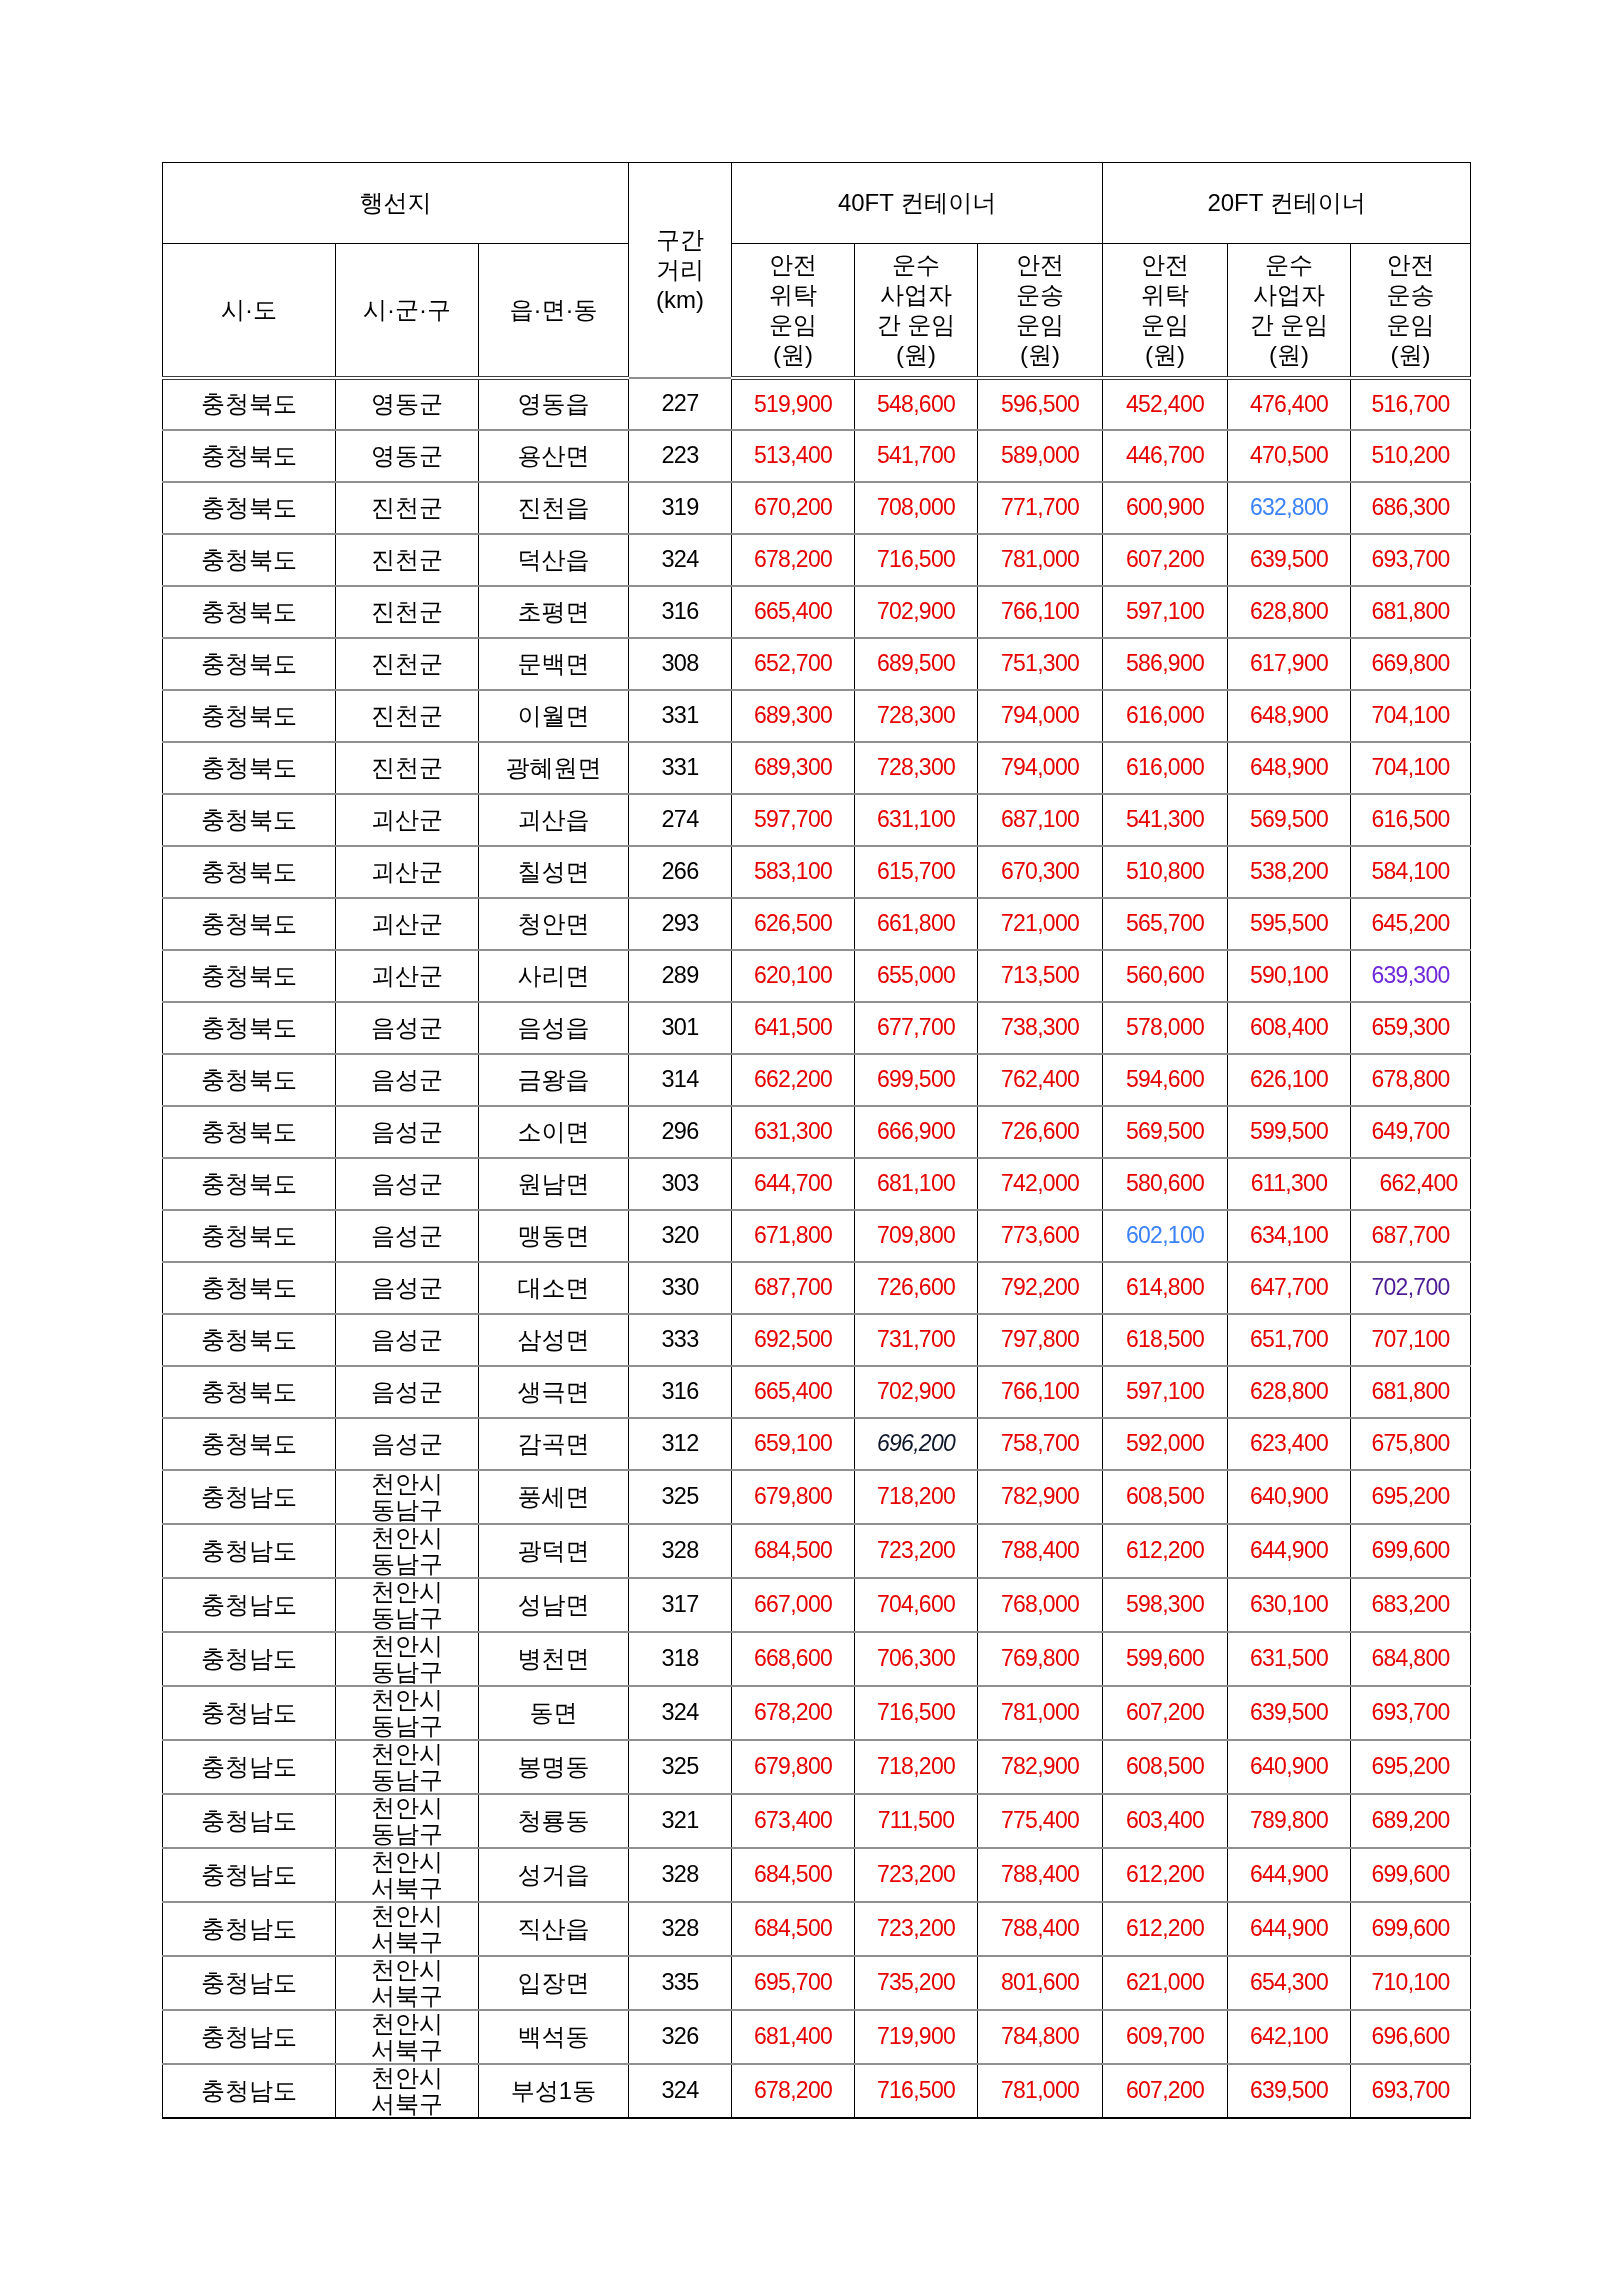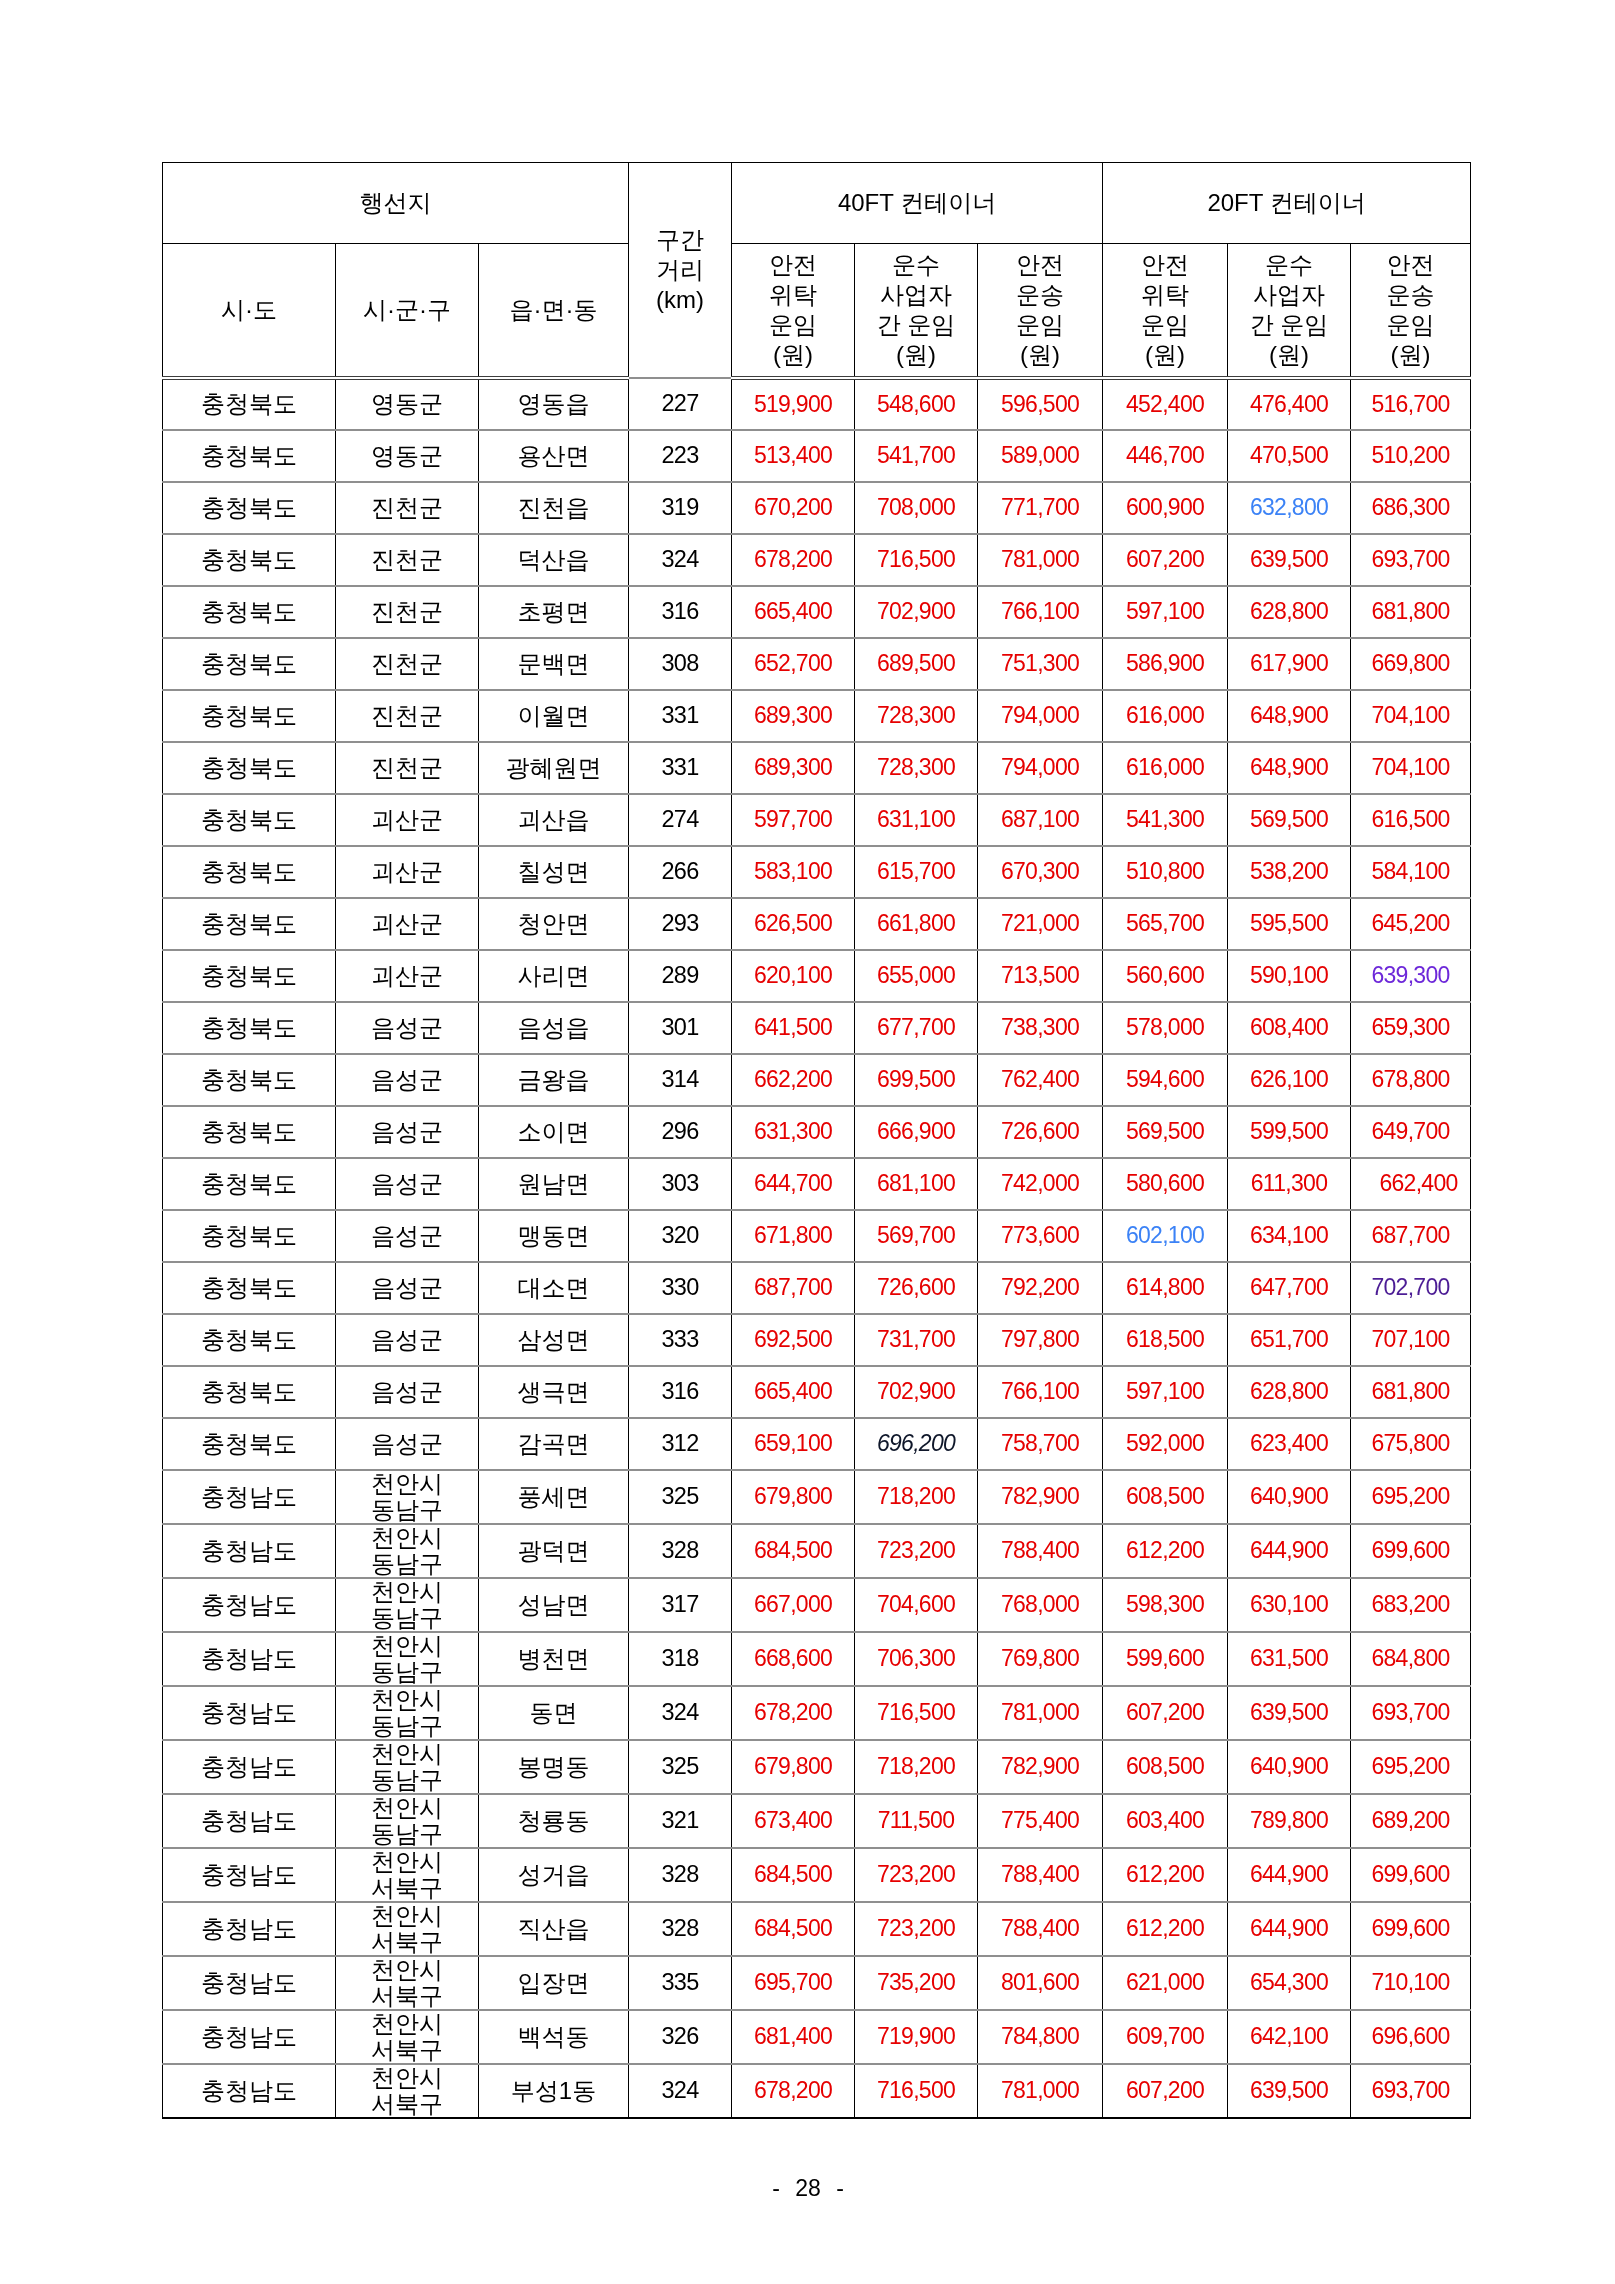--- a/index.html
+++ b/index.html
@@ -294,21 +294,21 @@
           <td class="fare" style="color: rgb(230, 0, 0);">580,600</td>
           <td class="fare" style="color: rgb(230, 0, 0);">611,300</td>
           <td class="fare" style="color: rgb(230, 0, 0); padding-left: 16px;">662,400</td>
         </tr>
         <tr>
           <td class="kr">충청북도</td>
           <td class="kr">음성군</td>
           <td class="kr">맹동면</td>
           <td class="dist">320</td>
           <td class="fare" style="color: rgb(230, 0, 0);">671,800</td>
-          <td class="fare" style="color: rgb(230, 0, 0);">569,700</td>
+          <td class="fare" style="color: rgb(230, 0, 0);">709,800</td>
           <td class="fare" style="color: rgb(230, 0, 0);">773,600</td>
           <td class="fare" style="color: #3b82f6; text-align: center;">602,100</td>
           <td class="fare" style="color: rgb(230, 0, 0);">634,100</td>
           <td class="fare" style="color: rgb(230, 0, 0);">687,700</td>
         </tr>
         <tr>
           <td class="kr">충청북도</td>
           <td class="kr">음성군</td>
           <td class="kr">대소면</td>
           <td class="dist">330</td>
@@ -507,16 +507,15 @@
           <td class="fare" style="color: rgb(230, 0, 0);">678,200</td>
           <td class="fare" style="color: rgb(230, 0, 0);">716,500</td>
           <td class="fare" style="color: rgb(230, 0, 0);">781,000</td>
           <td class="fare" style="color: rgb(230, 0, 0);">607,200</td>
           <td class="fare" style="color: rgb(230, 0, 0);">639,500</td>
           <td class="fare" style="color: rgb(230, 0, 0);">693,700</td>
         </tr>
       </tbody>
   </table>
 
-  <div class="footer">- 28 -</div>
 
 </div>
 
 
 </body></html>

